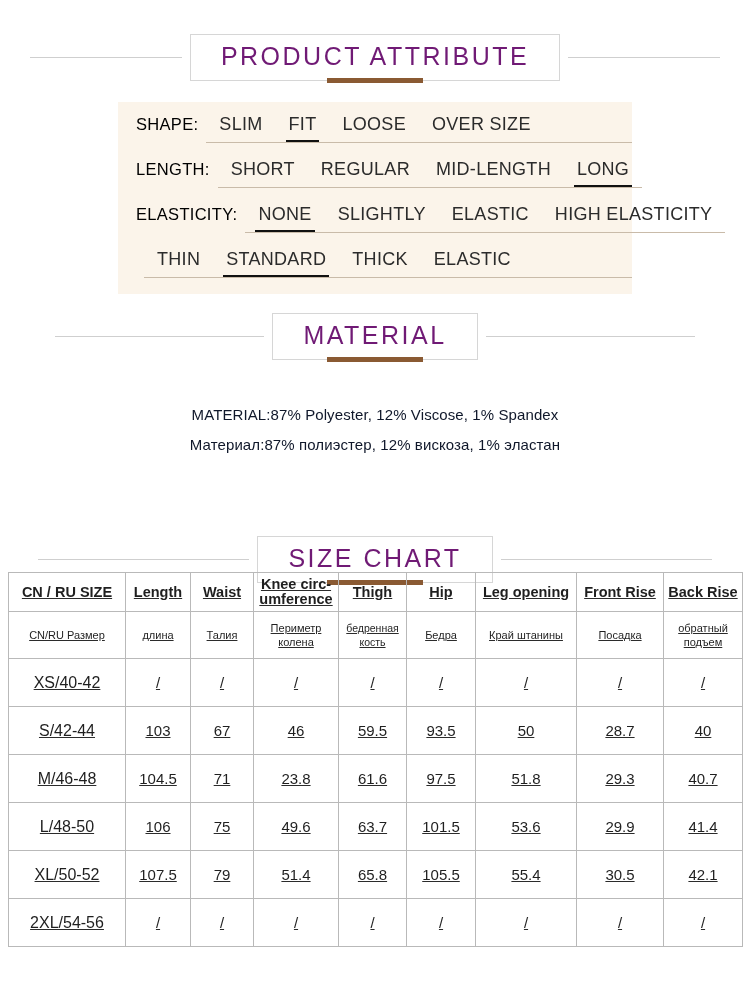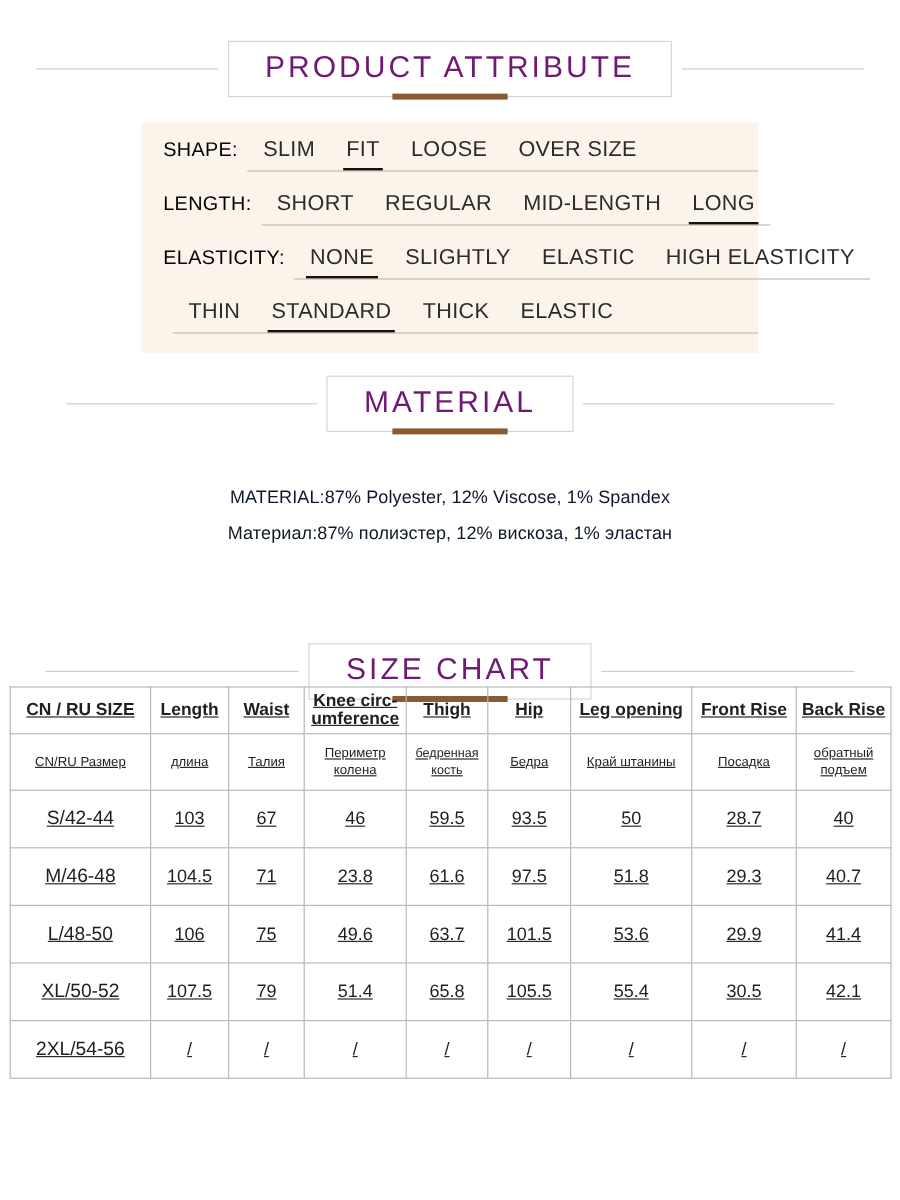--- a/index.html
+++ b/index.html
@@ -303,20 +303,31 @@
           <td>Талия</td>
           <td>Периметр колена</td>
           <td class="small">бедренная кость</td>
           <td>Бедра</td>
           <td>Край штанины</td>
           <td>Посадка</td>
           <td>обратный подъем</td>
         </tr>
 
         <tr class="data-row">
+          <td class="size-name">XS/40-42</td>
+          <td>/</td>
+          <td>/</td>
+          <td>/</td>
+          <td>/</td>
+          <td>/</td>
+          <td>/</td>
+          <td>/</td>
+          <td>/</td>
+        </tr>
+        <tr class="data-row">
           <td class="size-name">S/42-44</td>
           <td>103</td>
           <td>67</td>
           <td>46</td>
           <td>59.5</td>
           <td>93.5</td>
           <td>50</td>
           <td>28.7</td>
           <td>40</td>
         </tr>

